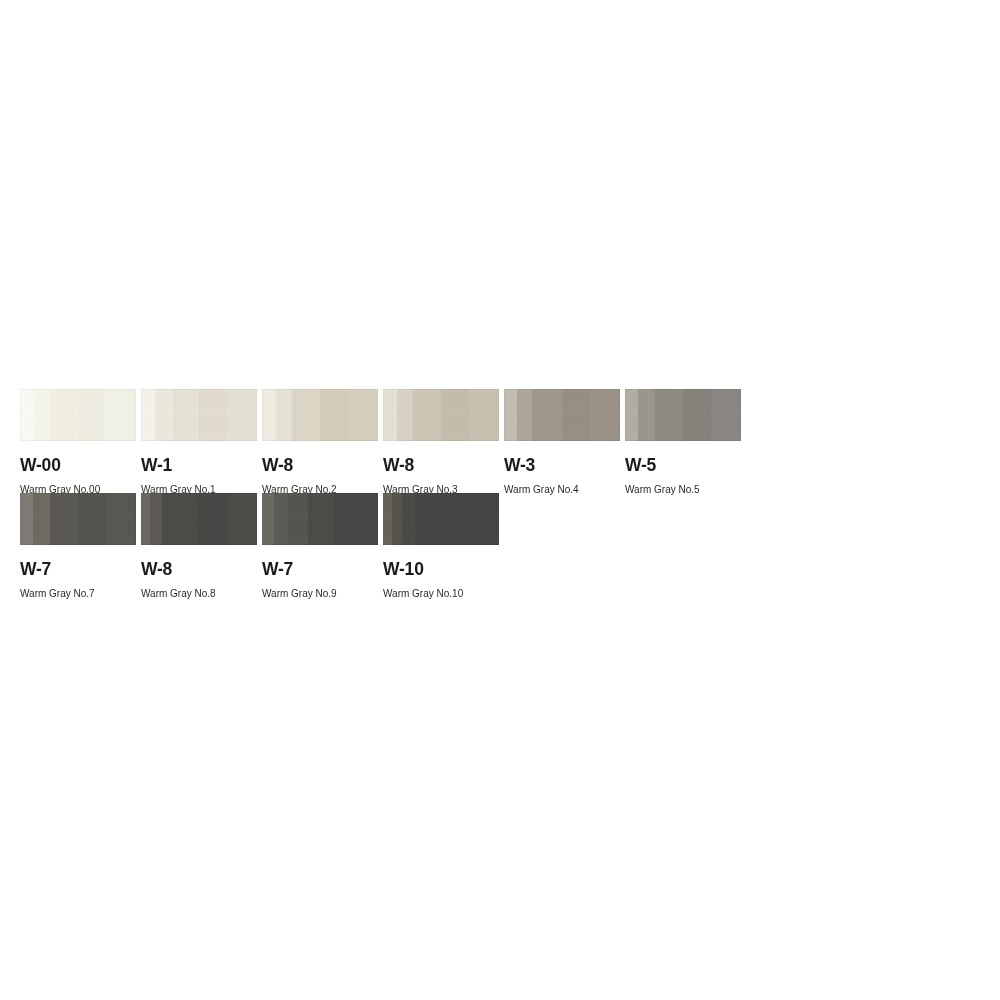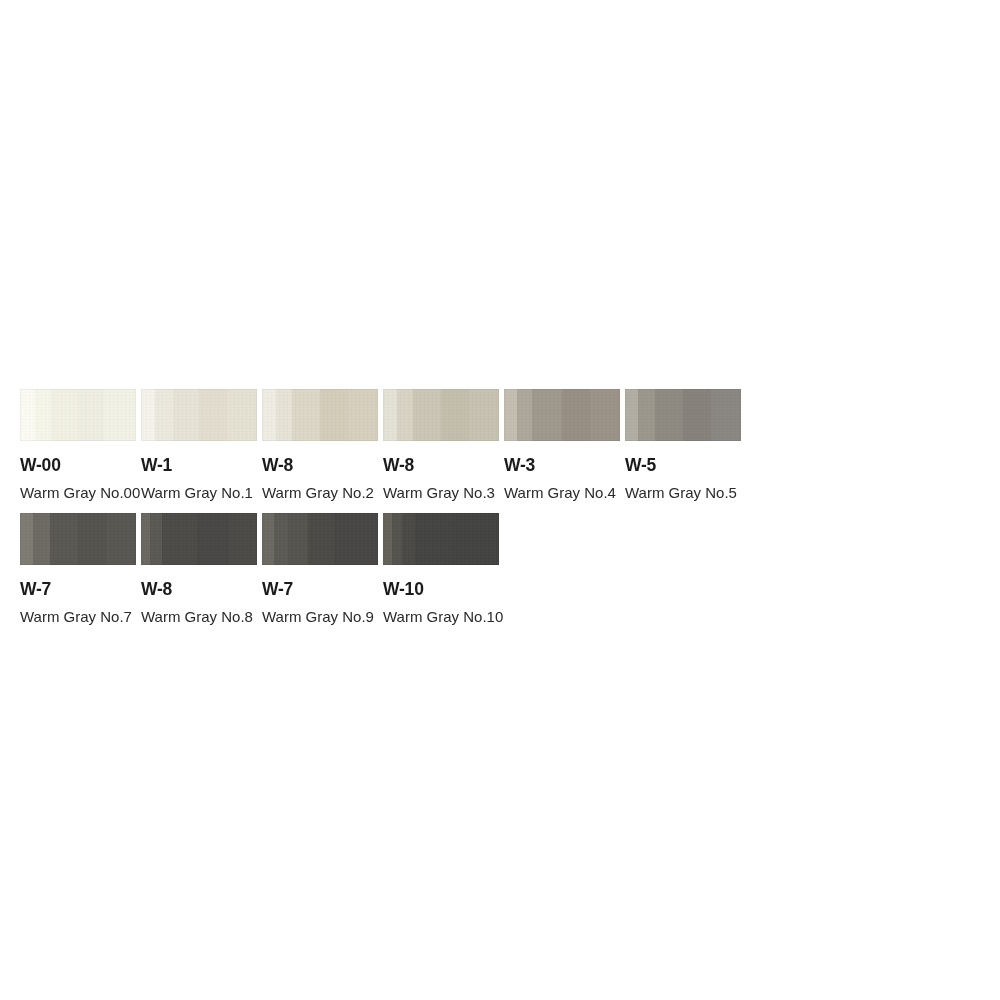--- a/index.html
+++ b/index.html
@@ -27,21 +27,21 @@
 
   .swatch-row {
     position: absolute;
     left: 20px;
     display: flex;
     flex-direction: row;
     align-items: flex-end;
   }
 
   #row-1 { top: 389px; }
-  #row-2 { top: 513px; }
+  #row-2 { top: 493px; }
 
   .swatch-cell {
     width: 116px;
     margin-right: 5px;
     position: relative;
   }
 
   .swatch-chip {
     width: 116px;
     height: 52px;
@@ -96,21 +96,21 @@
     font-size: 17.5px;
     font-weight: bold;
     color: #1b1b1b;
     letter-spacing: -0.2px;
     line-height: 1;
     margin-top: 16px;
     white-space: nowrap;
   }
 
   .swatch-desc {
-    font-size: 15px;
+    font-size: 10px;
     font-weight: normal;
     color: #2a2a2a;
     line-height: 1;
     margin-top: 10px;
     white-space: nowrap;
   }
 </style>
 </head>
 <body>
 

